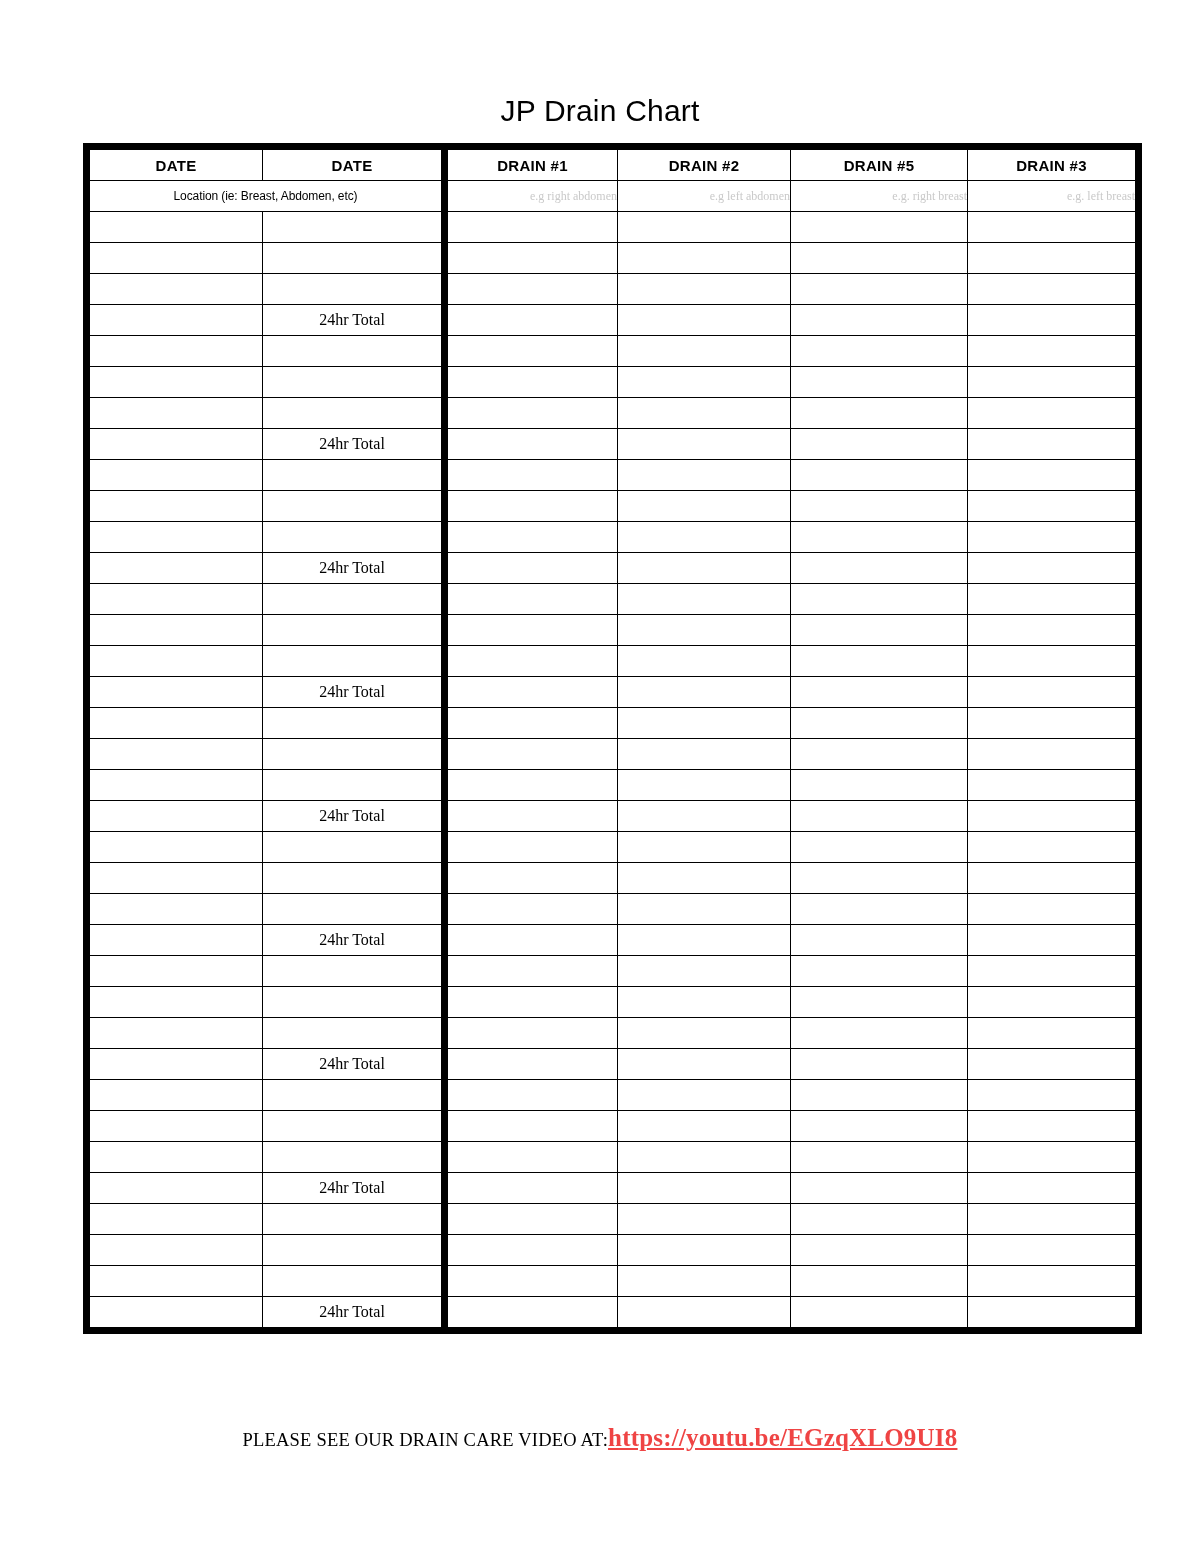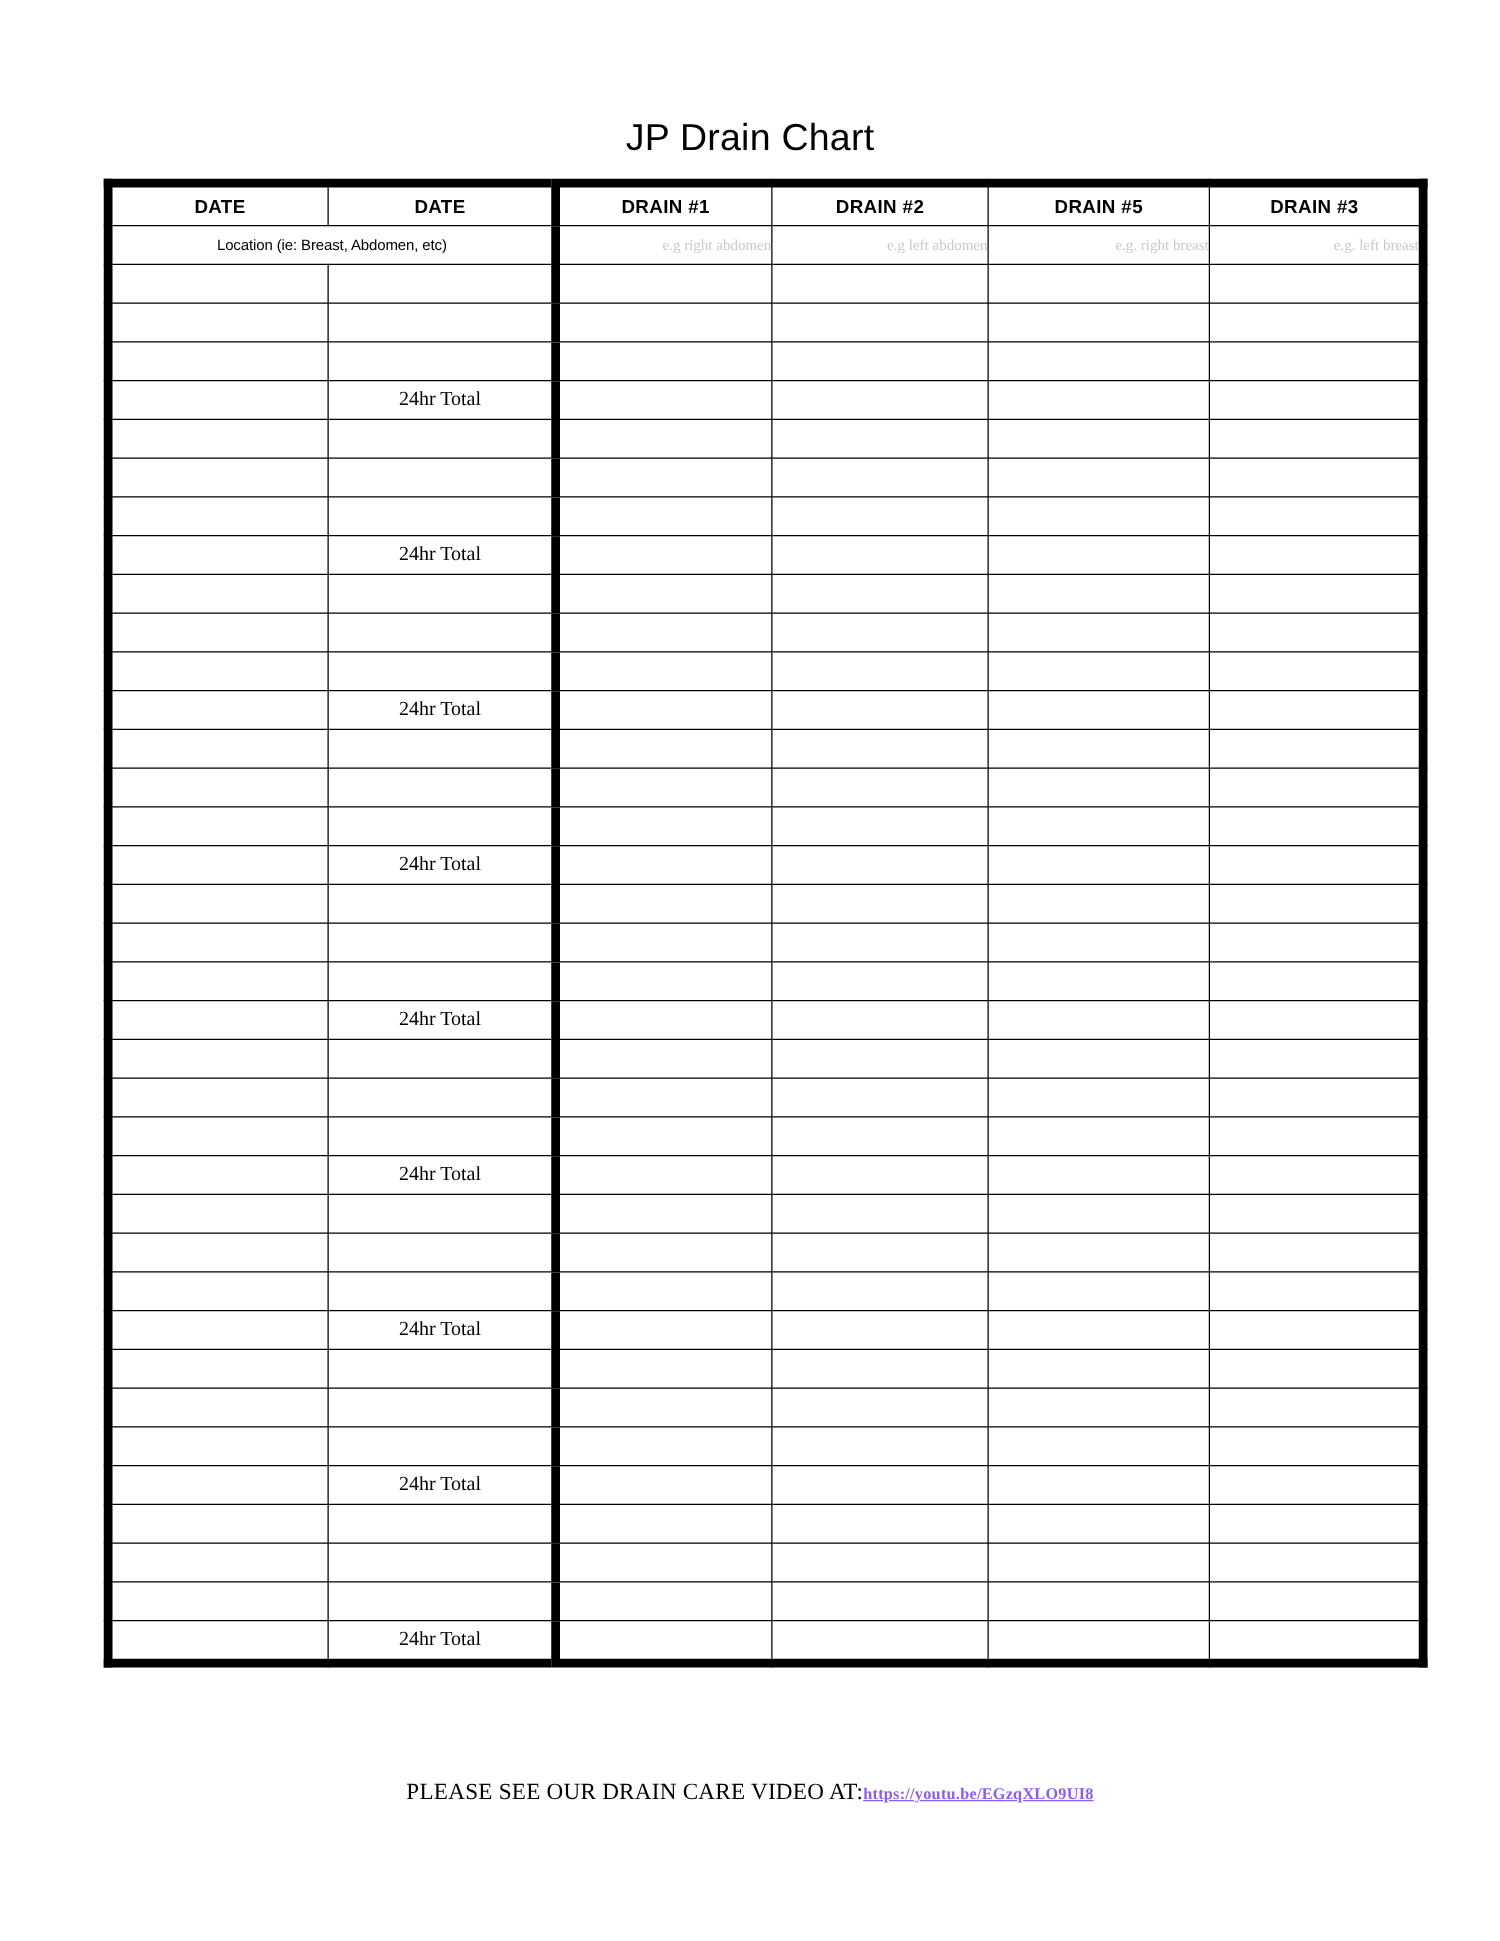--- a/index.html
+++ b/index.html
@@ -113,25 +113,25 @@
     position: absolute;
     left: 0;
     top: 1424px;
     width: 1200px;
     text-align: center;
     font-family: "Liberation Serif", serif;
     font-size: 18.5px;
     letter-spacing: 0.2px;
   }
   .footer .link {
-    color: #8b5cf6;
+    color: #ef4444;
     text-decoration: underline;
     font-weight: bold;
     font-family: "Liberation Serif", serif;
-    font-size: 13px;
+    font-size: 25px;
   }
 </style>
 </head>
 <body>
 
 <div class="page">
 
   <div class="doc-title">JP Drain Chart</div>
 
   <div class="table-wrap">

